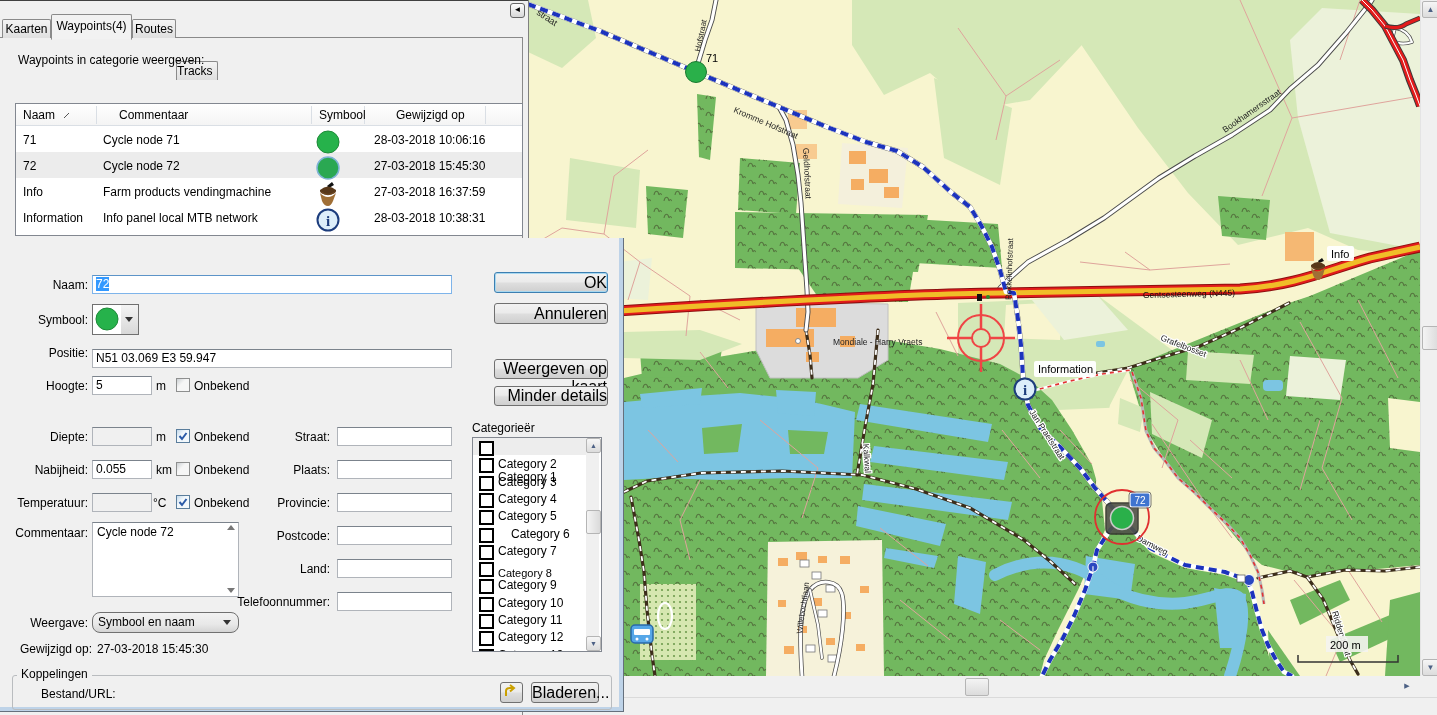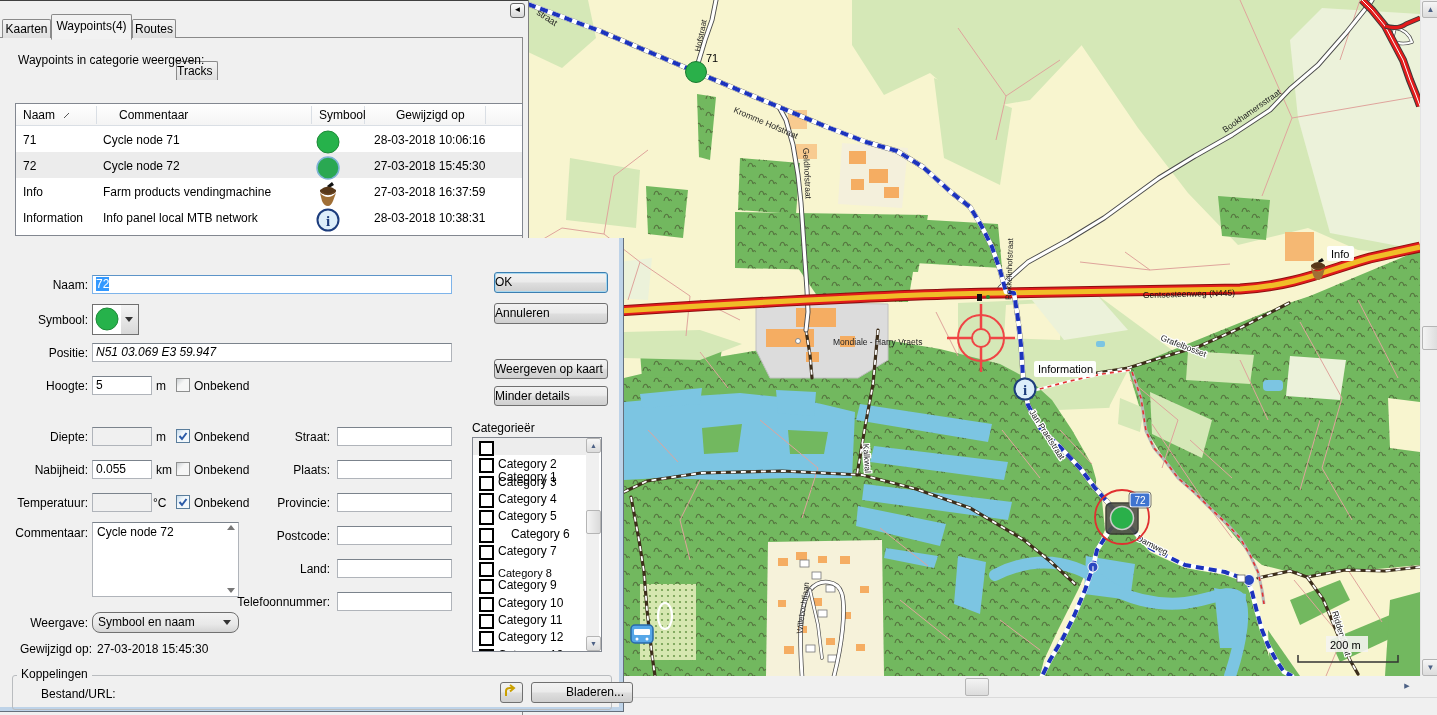--- a/index.html
+++ b/index.html
@@ -1,21 +1,21 @@
 <!DOCTYPE html>
 <html><head>
 <meta charset="utf-8">
 <style>
 html,body{margin:0;padding:0;}
 #root{position:relative;width:1437px;height:715px;background:#f0f0f0;overflow:hidden;
   font-family:"Liberation Sans",sans-serif;font-size:12px;color:#000;}
 .abs{position:absolute;}
 .btn{position:absolute;border:1px solid #707070;border-radius:3px;
   background:linear-gradient(#f2f2f2,#ebebeb 45%,#dddddd 55%,#cfcfcf);
-  text-align:left;font-size:12px;}
+  text-align:right;font-size:16px;}
 .inp{position:absolute;border:1px solid #b0b4ba;border-top-color:#7b838c;background:#fff;
   font-family:"Liberation Sans",sans-serif;font-size:12px;padding:0 0 0 3px;line-height:17px;}
 .dis{background:#f0f0f0;}
 .lbl{position:absolute;font-size:12px;white-space:nowrap;}
 .rlbl{position:absolute;font-size:12px;white-space:nowrap;text-align:right;}
 .cb{position:absolute;width:12px;height:12px;border:1px solid #8e8f8f;background:linear-gradient(135deg,#cbcfd2,#f6f6f6 40%);}
 .ck{position:absolute;width:12px;height:12px;border:1px solid #5a7d9c;background:linear-gradient(135deg,#c3d9ec,#f2f8fc 40%);}
 .ck svg{position:absolute;left:0px;top:0px;}
 </style>
 </head>
@@ -354,21 +354,21 @@
           <circle cx="14" cy="14" r="11" fill="#26b24b" stroke="#1d8a38"></circle>
         </svg>
   </div>
   <div class="abs" style="left:121px;top:66px;width:17px;height:29px;border:1px solid #707070;border-left:none;background:linear-gradient(#f4f4f4,#d8d8d8);">
     <svg class="abs" style="left:4px;top:12px;" width="9" height="6">
           <path d="M0 0 L8 0 L4 5 Z" fill="#333"></path>
         </svg>
   </div>
 
   <div class="rlbl" style="left:0;top:108px;width:88px;">Positie:</div>
-  <div class="inp" style="left:92px;top:105px;width:355px;height:17px;font-style:italic;">N51 03.069 E3 59.947</div>
+  <div class="inp" style="left:92px;top:111px;width:355px;height:17px;">N51 03.069 E3 59.947</div>
 
   <div class="rlbl" style="left:0;top:141px;width:88px;">Hoogte:</div>
   <div class="inp" style="left:92px;top:138px;width:55px;height:17px;">5</div>
   <div class="lbl" style="left:156px;top:141px;">m</div>
   <div class="cb" style="left:176px;top:140px;"></div>
   <div class="lbl" style="left:194px;top:141px;">Onbekend</div>
 
   <div class="btn" style="left:494px;top:121px;width:112px;height:18px;line-height:18px;">Weergeven op kaart</div>
   <div class="btn" style="left:494px;top:148px;width:112px;height:18px;line-height:18px;">Minder details</div>
 
@@ -474,15 +474,15 @@
       </div>
 
   <div class="abs" style="left:12px;top:437px;width:598px;height:33px;border:1px solid #b9bcbf;border-radius:3px;"></div>
   <div class="lbl" style="left:17px;top:429px;background:#f0f0f0;padding:0 4px;">Koppelingen</div>
   <div class="lbl" style="left:20px;top:449px;margin-left:21px;">Bestand/URL:</div>
   <div class="btn" style="left:500px;top:444px;width:21px;height:19px;">
     <svg width="21" height="19">
           <path d="M5 13 L5 8 Q5 5 9 5 L12 5 M9 2 L13 5 L9 8.5" stroke="#caa000" stroke-width="2" fill="none"></path>
         </svg>
   </div>
-  <div class="btn" style="left:531px;top:444px;width:66px;height:19px;line-height:19px;padding-left:34px;">Bladeren...</div>
+  <div class="btn" style="left:531px;top:444px;width:66px;height:19px;line-height:19px;">Bladeren...</div>
 </div>
 
 </div>
 </body></html>

